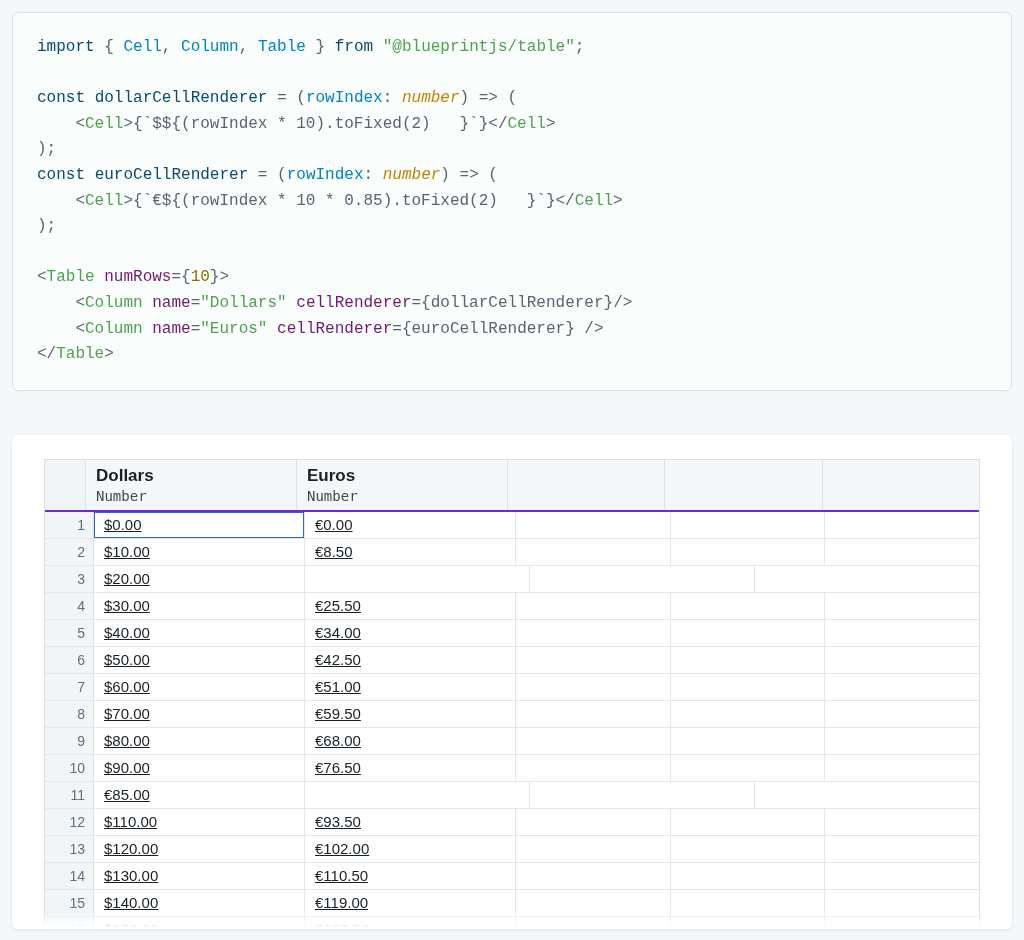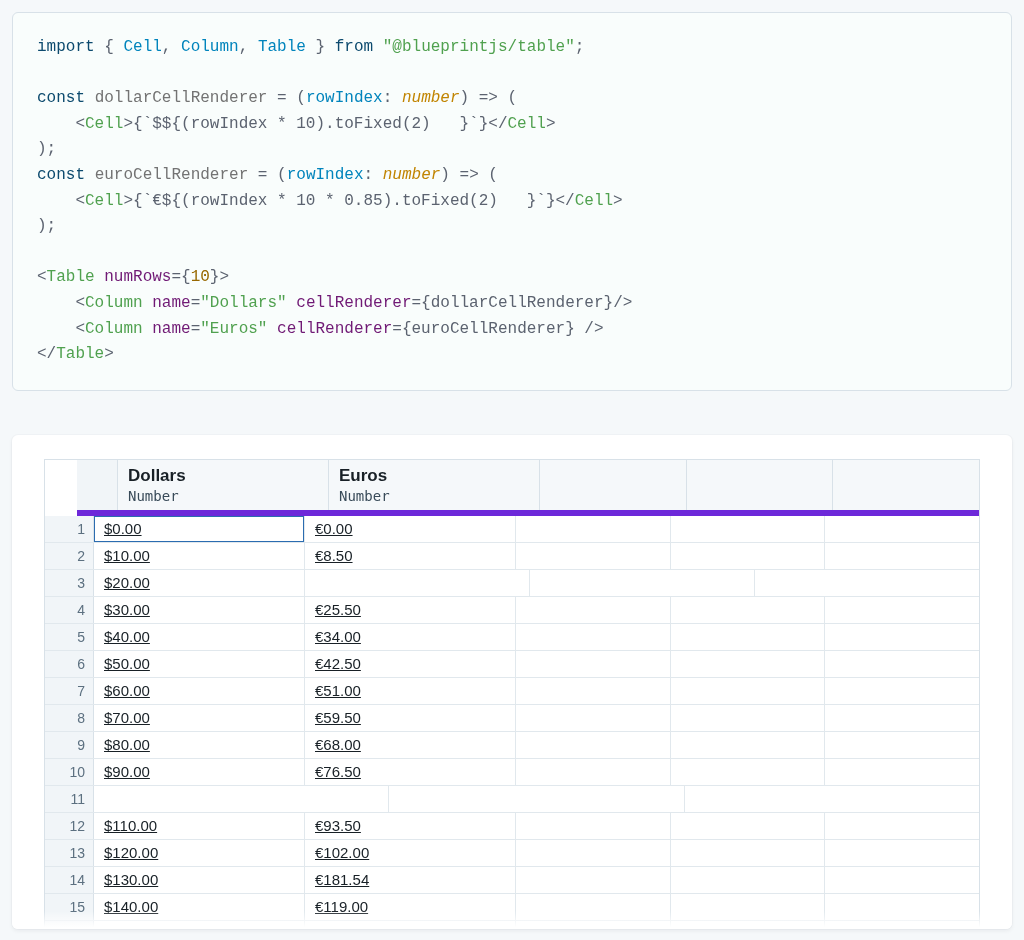--- a/index.html
+++ b/index.html
@@ -25,21 +25,21 @@
   pre.code {
     margin: 0;
     font-family: "SFMono-Regular", Consolas, "Liberation Mono", Menlo, monospace;
     font-size: 16px;
     line-height: 1.6;
     white-space: pre;
     color: #394b59;
   }
   .tok-kw      { color: #0c4a6e; }
   .tok-id      { color: #0184bc; }
-  .tok-id2     { color: #737373; margin-top: 20px; }
+  .tok-id2     { color: #0c4a6e; margin-top: 20px; }
   .tok-type    { color: #c18401; font-style: italic; }
   .tok-punct   { color: #5c6370; }
   .tok-str     { color: #50a14f; }
   .tok-tag     { color: #50a14f; }
   .tok-attr    { color: #701a75; }
   .tok-num     { color: #986801; }
 
   .table-card {
     background: #ffffff;
     border-radius: 6px;
@@ -51,22 +51,21 @@
     overflow: hidden;
   }
   .bp-table {
     border: 1px solid #d8e1e8;
     font-size: 15px;
     color: #182026;
   }
   .bp-header-row {
     display: flex;
     background: #c4b5fd;
-    border-bottom: 6px solid #6d28d9;
-    margin-left: 32px;
+    border-bottom: 2px solid #6d28d9;
   }
   .bp-corner {
     width: 40px;
     flex: 0 0 40px;
     border-right: 1px solid #d8e1e8;
     background: #f1f5f8;
   }
   .bp-col-head {
     border-right: 1px solid #d8e1e8;
     padding: 6px 10px 6px 10px;
@@ -256,20 +255,21 @@
           <div class="bp-row">
             <div class="bp-row-head">10</div>
             <div class="bp-cell col-w">$90.00</div>
             <div class="bp-cell col-w">€76.50</div>
             <div class="bp-cell rest"></div>
             <div class="bp-cell rest"></div>
             <div class="bp-cell rest"></div>
           </div>
           <div class="bp-row">
             <div class="bp-row-head">11</div>
+            <div class="bp-cell col-w">€85.00</div>
             <div class="bp-cell rest"></div>
             <div class="bp-cell rest"></div>
             <div class="bp-cell rest"></div>
           </div>
           <div class="bp-row">
             <div class="bp-row-head">12</div>
             <div class="bp-cell col-w">$110.00</div>
             <div class="bp-cell col-w">€93.50</div>
             <div class="bp-cell rest"></div>
             <div class="bp-cell rest"></div>
@@ -279,21 +279,21 @@
             <div class="bp-row-head">13</div>
             <div class="bp-cell col-w">$120.00</div>
             <div class="bp-cell col-w">€102.00</div>
             <div class="bp-cell rest"></div>
             <div class="bp-cell rest"></div>
             <div class="bp-cell rest"></div>
           </div>
           <div class="bp-row">
             <div class="bp-row-head">14</div>
             <div class="bp-cell col-w">$130.00</div>
-            <div class="bp-cell col-w">€181.54</div>
+            <div class="bp-cell col-w">€110.50</div>
             <div class="bp-cell rest"></div>
             <div class="bp-cell rest"></div>
             <div class="bp-cell rest"></div>
           </div>
           <div class="bp-row">
             <div class="bp-row-head">15</div>
             <div class="bp-cell col-w">$140.00</div>
             <div class="bp-cell col-w">€119.00</div>
             <div class="bp-cell rest"></div>
             <div class="bp-cell rest"></div>

